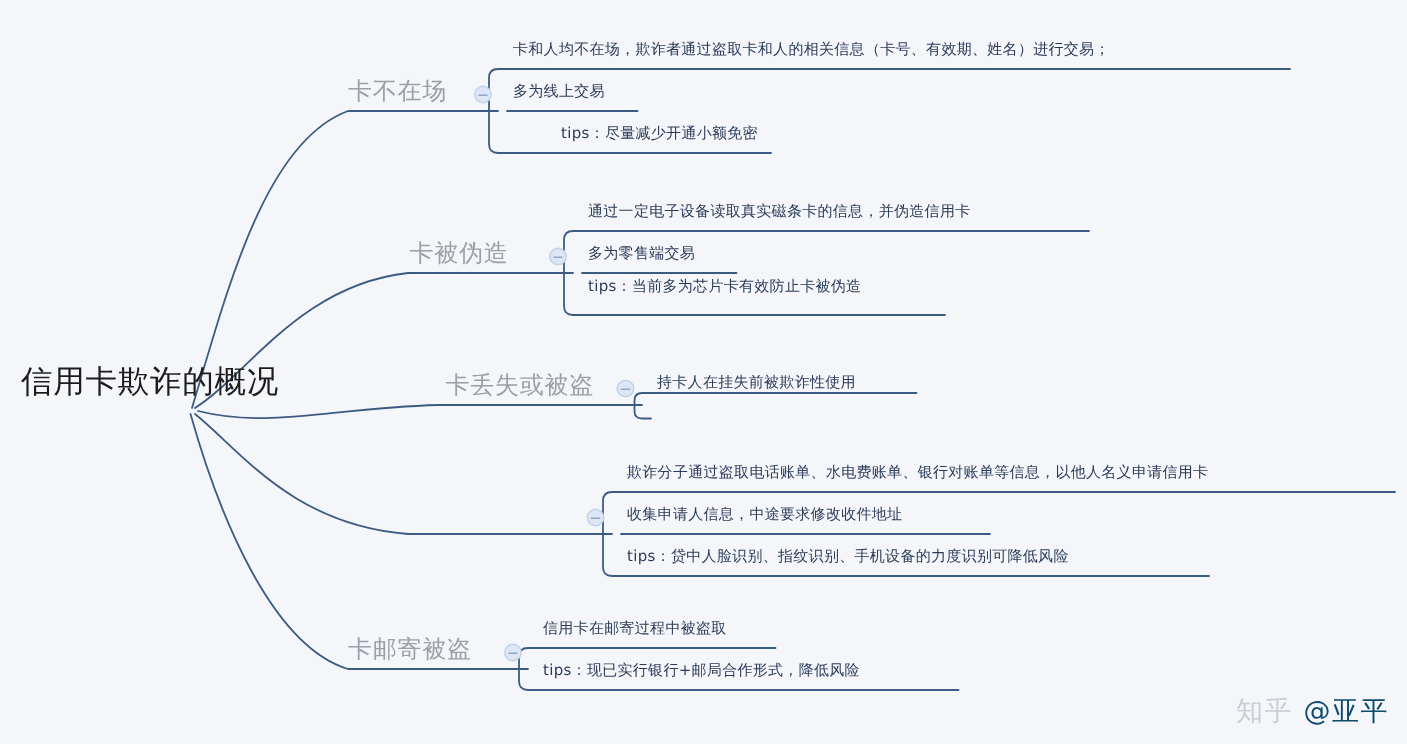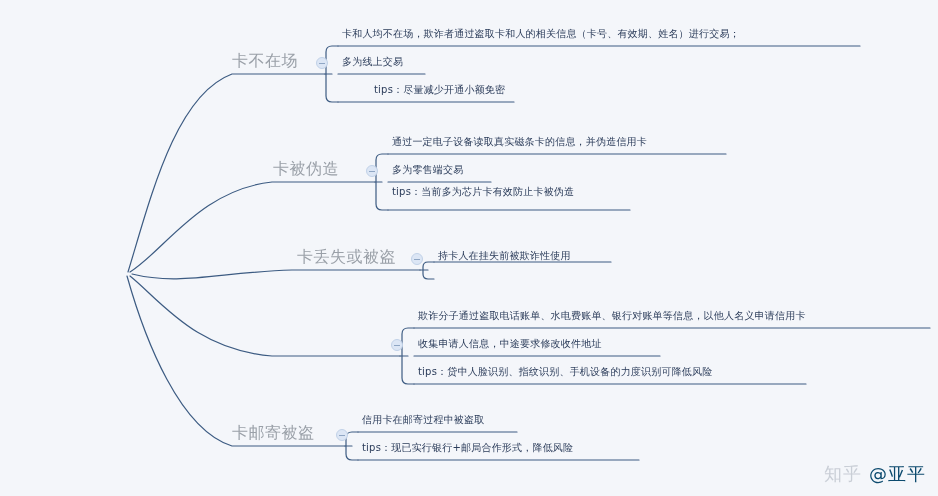--- a/index.html
+++ b/index.html
@@ -106,20 +106,21 @@
       <path d="M414,356 L660,356"></path>
       <path d="M414,384 L806,384"></path>
 
       <path d="M345,446 L352,446"></path>
       <path d="M358,432 L352,432 Q346,432 346,438 L346,454 Q346,460 352,460 L358,460"></path>
       <path d="M358,432 L517,432"></path>
       <path d="M358,460 L639,460"></path>
     </g>
   </svg>
 
+  <div class="root-node" style="left:14px;top:240px;">信用卡欺诈的概况</div>
 
   <div class="branch-label" style="left:232px;top:51px;">卡不在场</div>
   <div class="collapse-icon" style="left:316px;top:57px;"></div>
   <div class="leaf" style="left:342px;top:26px;">卡和人均不在场，欺诈者通过盗取卡和人的相关信息（卡号、有效期、姓名）进行交易；</div>
   <div class="leaf" style="left:342px;top:54px;">多为线上交易</div>
   <div class="leaf" style="left:342px;top:82px;margin-left:32px;">tips：尽量减少开通小额免密</div>
 
   <div class="branch-label" style="left:273px;top:159px;text-align:center;">卡被伪造</div>
   <div class="collapse-icon" style="left:366px;top:165px;"></div>
   <div class="leaf" style="left:392px;top:134px;">通过一定电子设备读取真实磁条卡的信息，并伪造信用卡</div>

